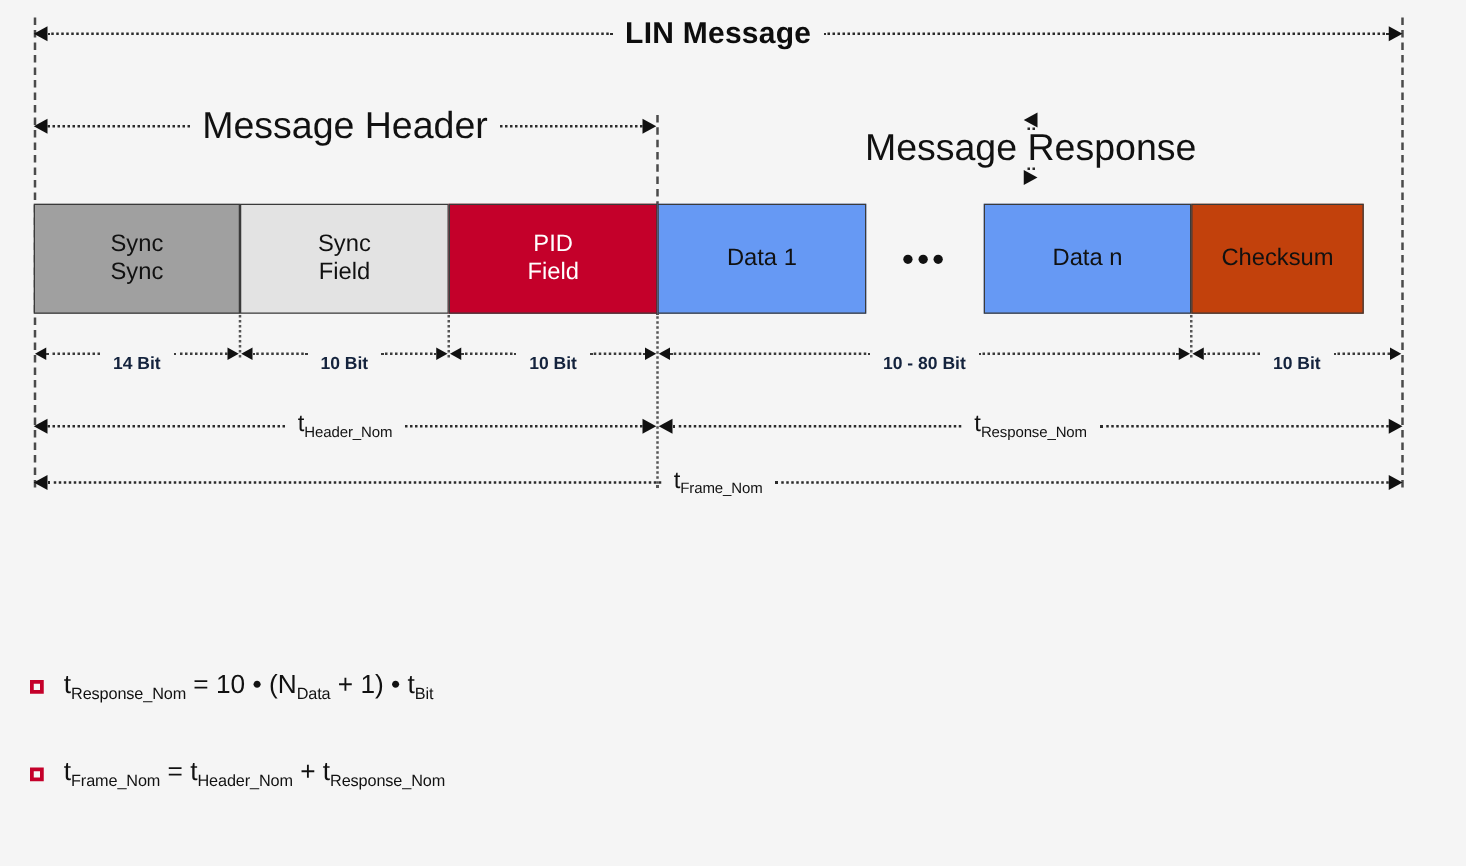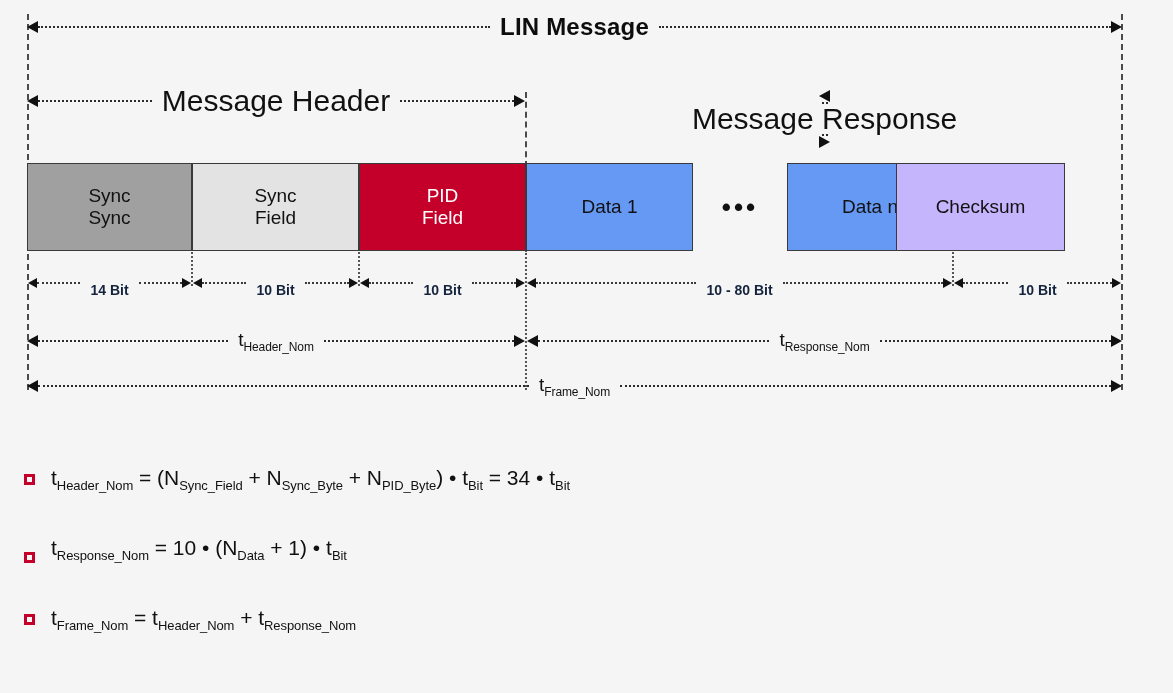--- a/index.html
+++ b/index.html
@@ -149,21 +149,21 @@
   </div>
   <div class="block" style="left: 526px; width: 167px; background: rgb(102, 153, 244); color: rgb(17, 17, 17);">
     <span>Data 1</span>
   </div>
 
   <div class="ellipsis" style="left:693px;width:94px;">•••</div>
 
   <div class="block" style="left: 787px; width: 166px; background: rgb(102, 153, 244); color: rgb(17, 17, 17);">
     <span>Data n</span>
   </div>
-  <div class="block" style="left: 896px; width: 169px; background: #c4b5fd; color: rgb(17, 17, 17);">
+  <div class="block" style="left: 953px; width: 138px; background: #c2410c; color: rgb(17, 17, 17);">
     <span>Checksum</span>
   </div>
 
   <div class="arrow-row" style="left:28px;top:272px;width:163px;">
     <span class="head sm left"></span>
     <span class="seg fine"></span>
     <span class="alabel lbl-bit">14 Bit</span>
     <span class="seg fine"></span>
     <span class="head sm right"></span>
   </div>
@@ -212,25 +212,21 @@
   </div>
 
   <div class="arrow-row" style="left:27px;top:375px;width:1095px;">
     <span class="head left"></span>
     <span class="seg"></span>
     <span class="alabel lbl-t"><span>t</span><sub>Frame_Nom</sub></span>
     <span class="seg"></span>
     <span class="head right"></span>
   </div>
 
-  <div class="formula" style="top:466px;">
-    <span class="bullet"></span>
-    <span class="expr">t<sub>Header_Nom</sub> = (N<sub>Sync_Field</sub> + N<sub>Sync_Byte</sub> + N<sub>PID_Byte</sub>) • t<sub>Bit</sub> = 34 • t<sub>Bit</sub></span>
-  </div>
-  <div class="formula" style="top:536px;align-items:flex-end;">
+  <div class="formula" style="top:536px;">
     <span class="bullet"></span>
     <span class="expr">t<sub>Response_Nom</sub> = 10 • (N<sub>Data</sub> + 1) • t<sub>Bit</sub></span>
   </div>
   <div class="formula" style="top:606px;">
     <span class="bullet"></span>
     <span class="expr">t<sub>Frame_Nom</sub> = t<sub>Header_Nom</sub> + t<sub>Response_Nom</sub></span>
   </div>
 
 </div>
 

